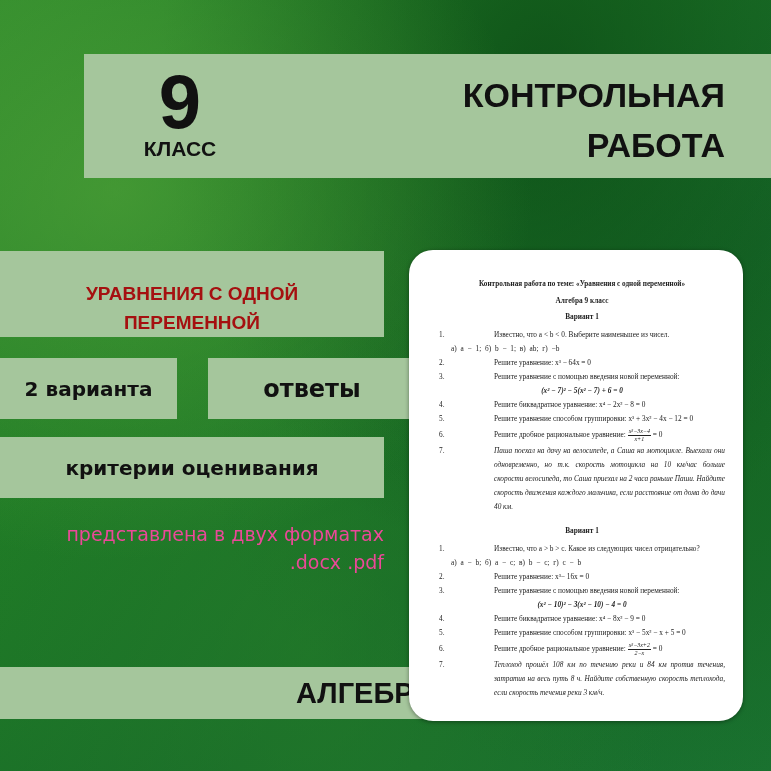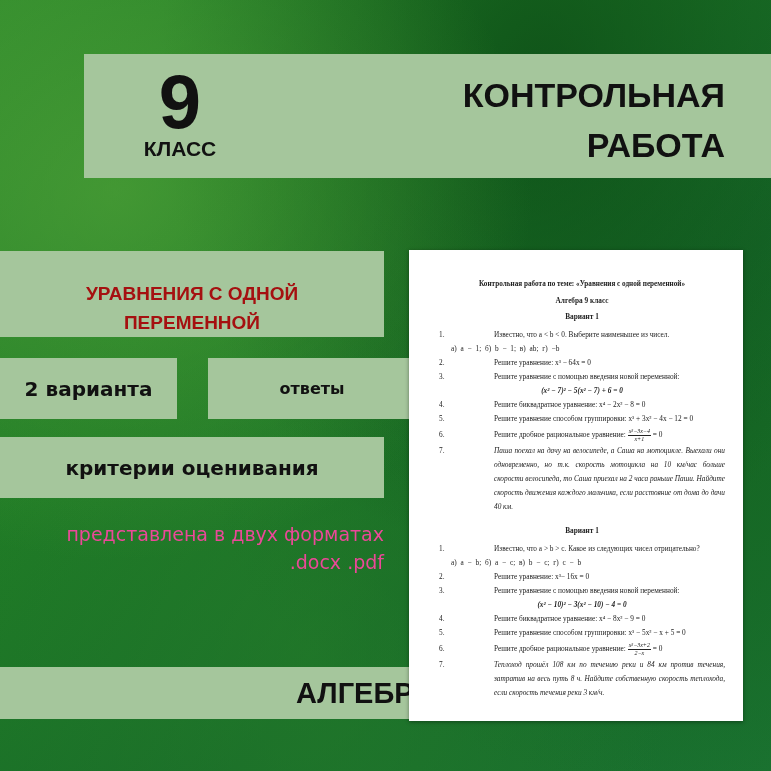--- a/index.html
+++ b/index.html
@@ -26,32 +26,33 @@
     #header-box { left: 84px; top: 54px; width: 687px; height: 124px; justify-content: flex-start; }
     .grade { position: absolute; left: 56px; top: 10px; width: 80px; text-align: center; }
     .grade-num { font-family: "Liberation Sans", sans-serif; font-weight: bold; font-size: 76px; line-height: 76px; display: block; }
     .grade-label { font-family: "Liberation Sans", sans-serif; font-weight: bold; font-size: 21px; line-height: 22px; display: block; margin-top: -2px; }
     .title { position: absolute; right: 46px; top: 16px; text-align: right; font-family: "Liberation Sans", sans-serif; font-weight: bold; font-size: 34px; line-height: 50px; }
     .title span { display: block; }
 
     #topic-box { left: 0; top: 251px; width: 384px; height: 86px; align-items: flex-end; }
     #topic-box .topic { color: #a51010; font-family: "Liberation Sans", sans-serif; font-weight: bold; font-size: 19px; line-height: 29px; text-align: center; }
     #variants-box { left: 0; top: 358px; width: 177px; height: 61px; font-size: 20px; font-weight: bold; }
-    #answers-box { left: 208px; top: 358px; width: 208px; height: 61px; font-size: 16px; font-weight: bold; }
+    #answers-box { left: 208px; top: 358px; width: 208px; height: 61px; font-size: 24px; font-weight: bold; }
     #criteria-box { left: 0; top: 437px; width: 384px; height: 61px; font-size: 20px; font-weight: bold; }
     .formats { position: absolute; right: 387px; top: 520px; text-align: right; color: #ec4899; font-size: 19px; line-height: 28px; }
     .formats span { display: block; }
     #subject-box { left: 0; top: 667px; width: 448px; height: 52px; justify-content: flex-end; padding-right: 16px; font-family: "Liberation Sans", sans-serif; font-weight: bold; font-size: 29px; }
 
     
     #doc {
       position: absolute; left: 409px; top: 250px; width: 334px; height: 471px;
       background: #fff; box-shadow: 0 1px 4px rgba(0,0,0,0.4);
       font-family: "Liberation Serif", serif; color: #222; font-size: 7.3px;
       padding: 30px 18px 0 30px;
+      border-radius: 24px;
     }
     .doc-center { text-align: center; font-weight: bold; margin-bottom: 7px; line-height: 9px; }
     .doc-title { font-size: 7.2px; }
     .q { display: flex; line-height: 14px; }
     .q .n { width: 12px; flex: none; }
     .q .t { flex: 1; margin-left: 43px; }
     .q .t.just { text-align: justify; font-style: italic; }
     .opts { padding-left: 12px; line-height: 14px; word-spacing: 2px; }
     .formula { text-align: center; line-height: 14px; font-style: italic; font-weight: bold; }
     .ital { font-style: italic; }

